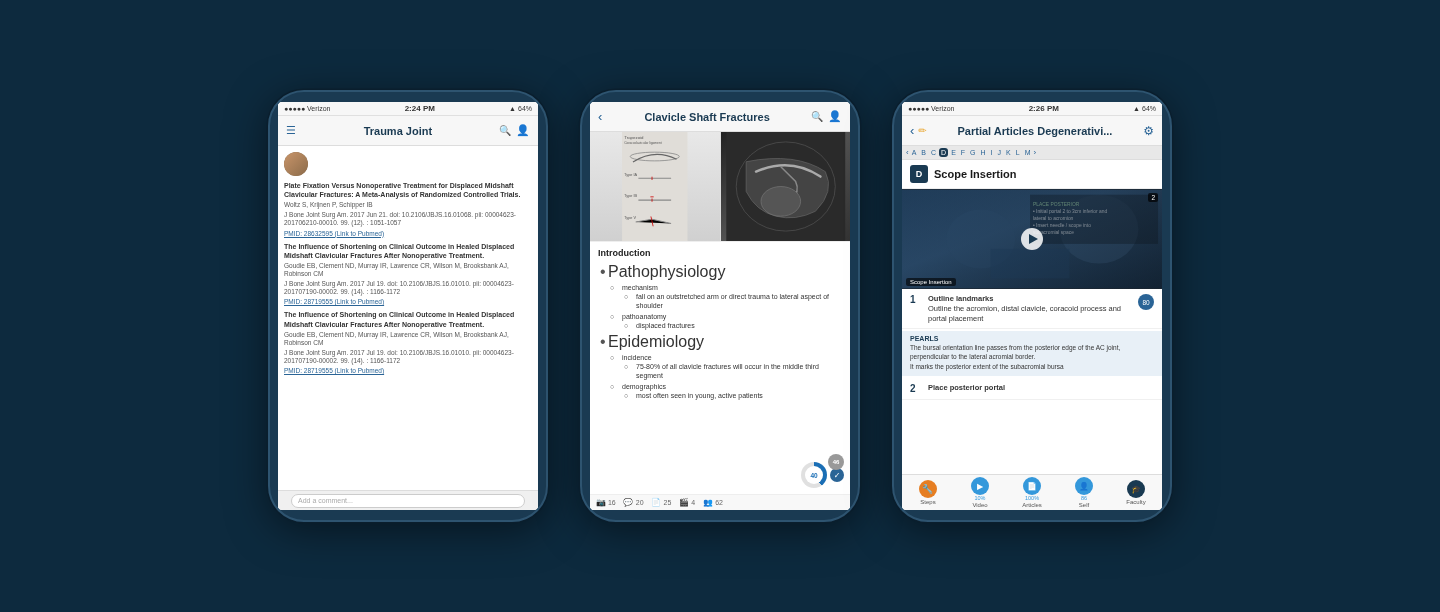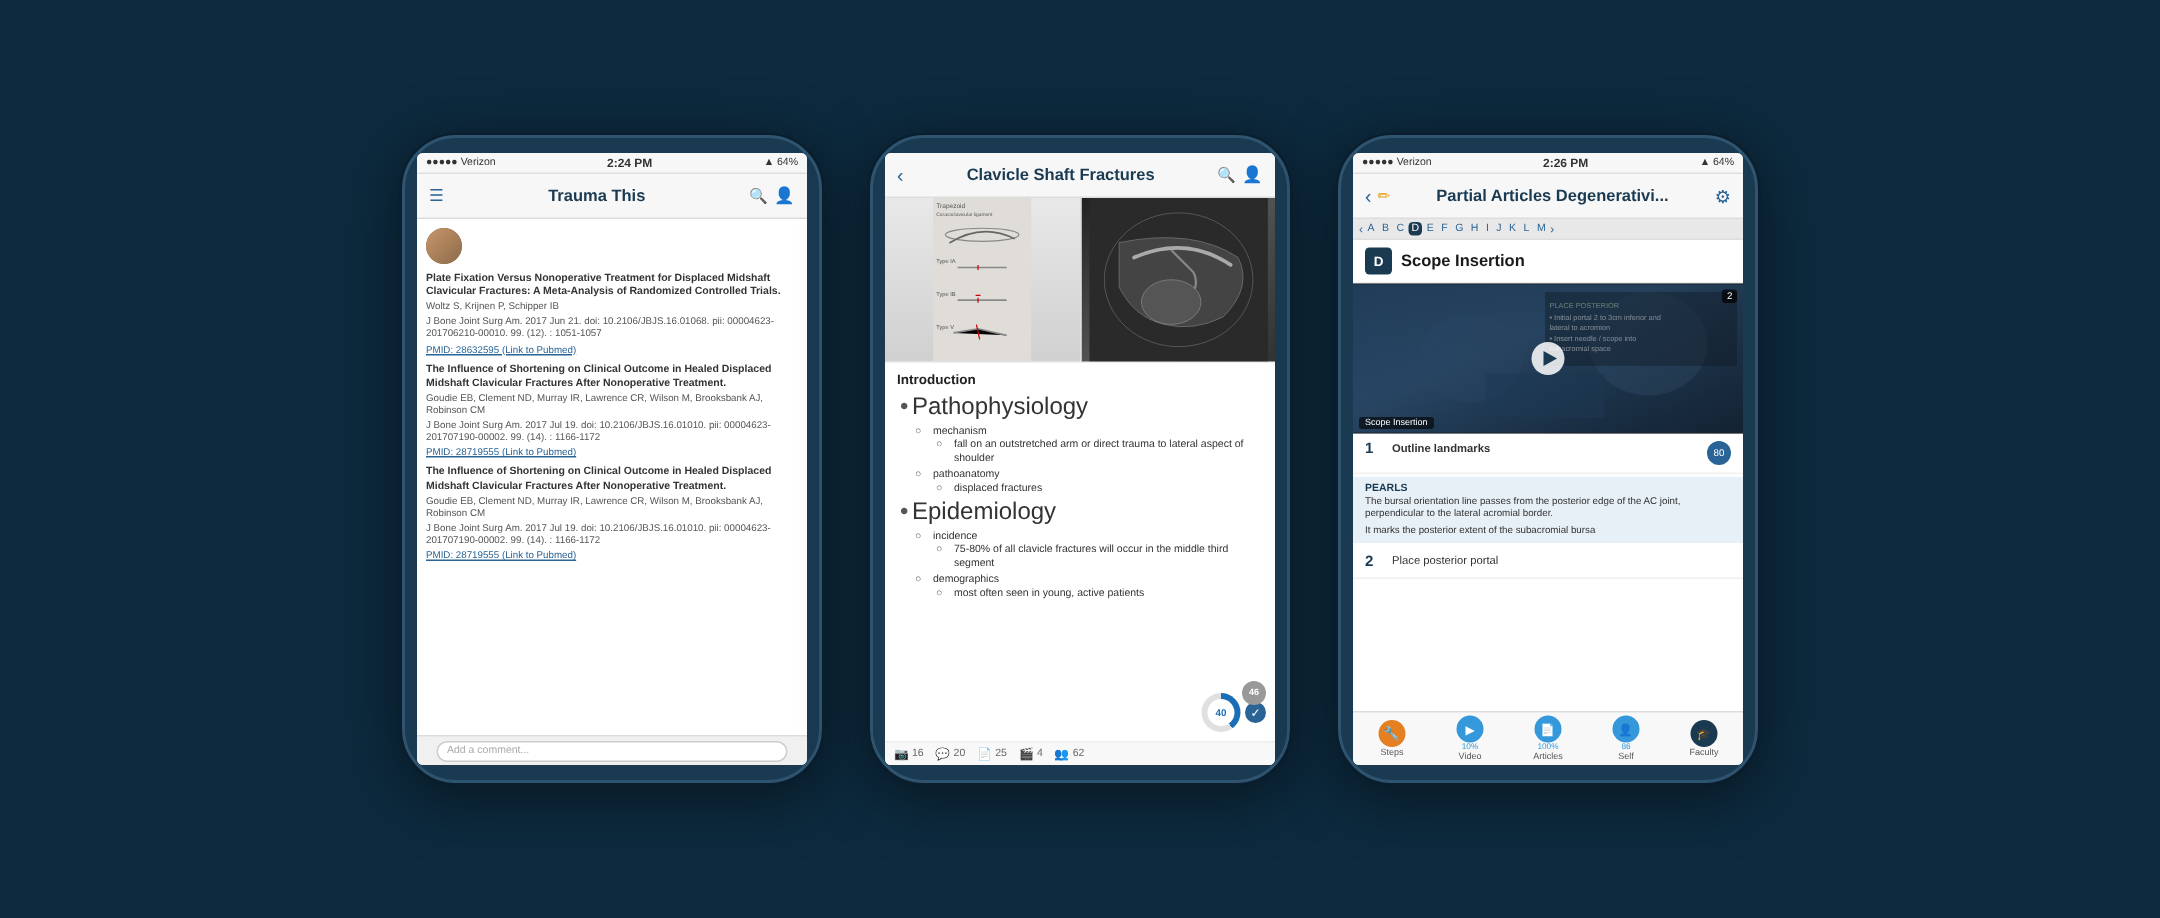--- a/index.html
+++ b/index.html
@@ -417,21 +417,21 @@
     <div class="status-bar">
       <span class="signal">●●●●● Verizon</span>
       <span class="time">2:24 PM</span>
       <span class="battery">▲ 64%</span>
     </div>
 
     <div class="nav-bar">
       <div class="nav-left-icons">
         <span style="font-size:11px;color:#2a6496;">☰</span>
       </div>
-      <span class="nav-title">Trauma This</span>
+      <span class="nav-title">Trauma Joint</span>
       <div class="nav-right-icons">
         <span style="font-size:10px;color:#2a6496;">🔍</span>
         <span style="font-size:11px;color:#2a6496;">👤</span>
       </div>
     </div>
 
     <div class="trauma-content">
       <div class="post-header">
         <div class="avatar">
           <div class="avatar-img"></div>
@@ -667,34 +667,35 @@
       <div class="video-num-badge">2</div>
       <div class="video-caption">Scope Insertion</div>
     </div>
 
     <div class="partial-content">
 
       <div class="step-row">
         <span class="step-num">1</span>
         <div class="step-text">
           <div style="font-weight:700;">Outline landmarks</div>
+          <div>Outline the acromion, distal clavicle, coracoid process and portal placement</div>
         </div>
         <div class="step-badge">80</div>
       </div>
 
       <div class="pearls-section">
         <div class="pearls-title">PEARLS</div>
         <div class="pearls-text">The bursal orientation line passes from the posterior edge of the AC joint, perpendicular to the lateral acromial border.</div>
         <div class="pearls-text" style="margin-top:2px;">It marks the posterior extent of the subacromial bursa</div>
       </div>
 
       <div class="step-row">
         <span class="step-num">2</span>
         <div class="step-text">
-          <div style="font-weight:400;">Place posterior portal</div>
+          <div style="font-weight:700;">Place posterior portal</div>
         </div>
       </div>
     </div>
 
     <div class="bottom-tabs">
       <div class="tab-item">
         <div class="tab-icon-circle" style="background:#e67e22;">🔧</div>
         <span class="tab-label">Steps</span>
       </div>
       <div class="tab-item">

